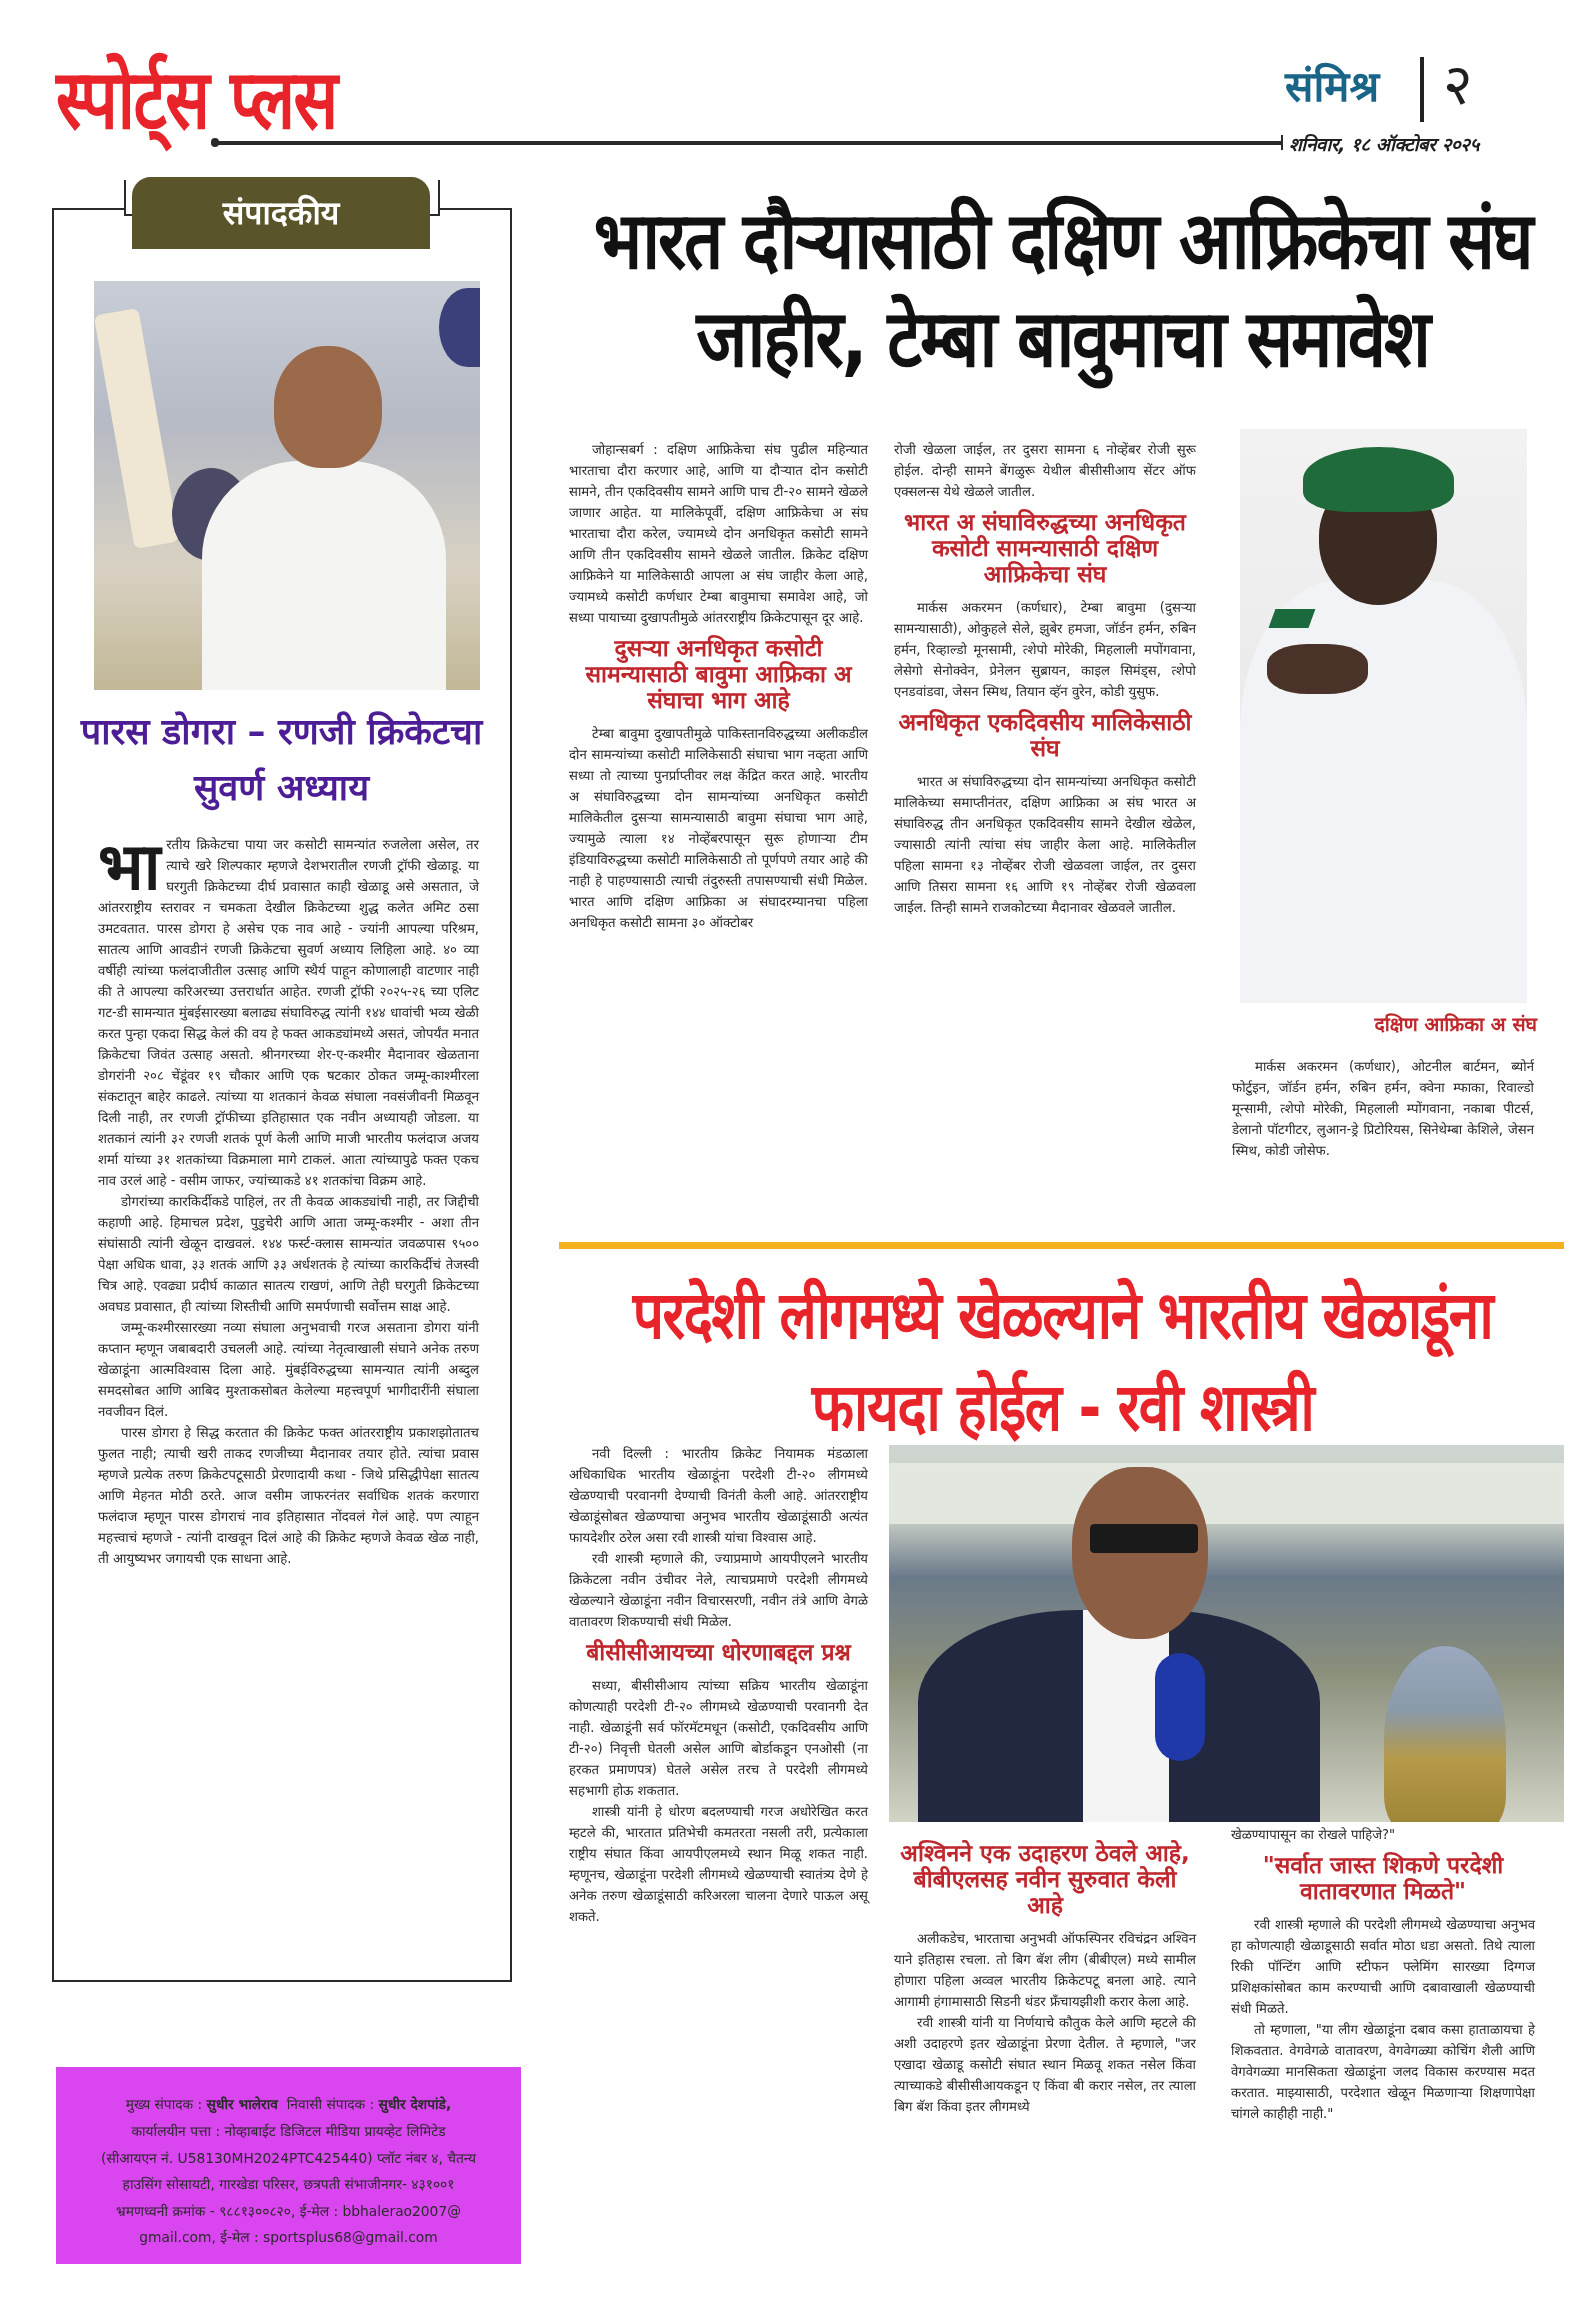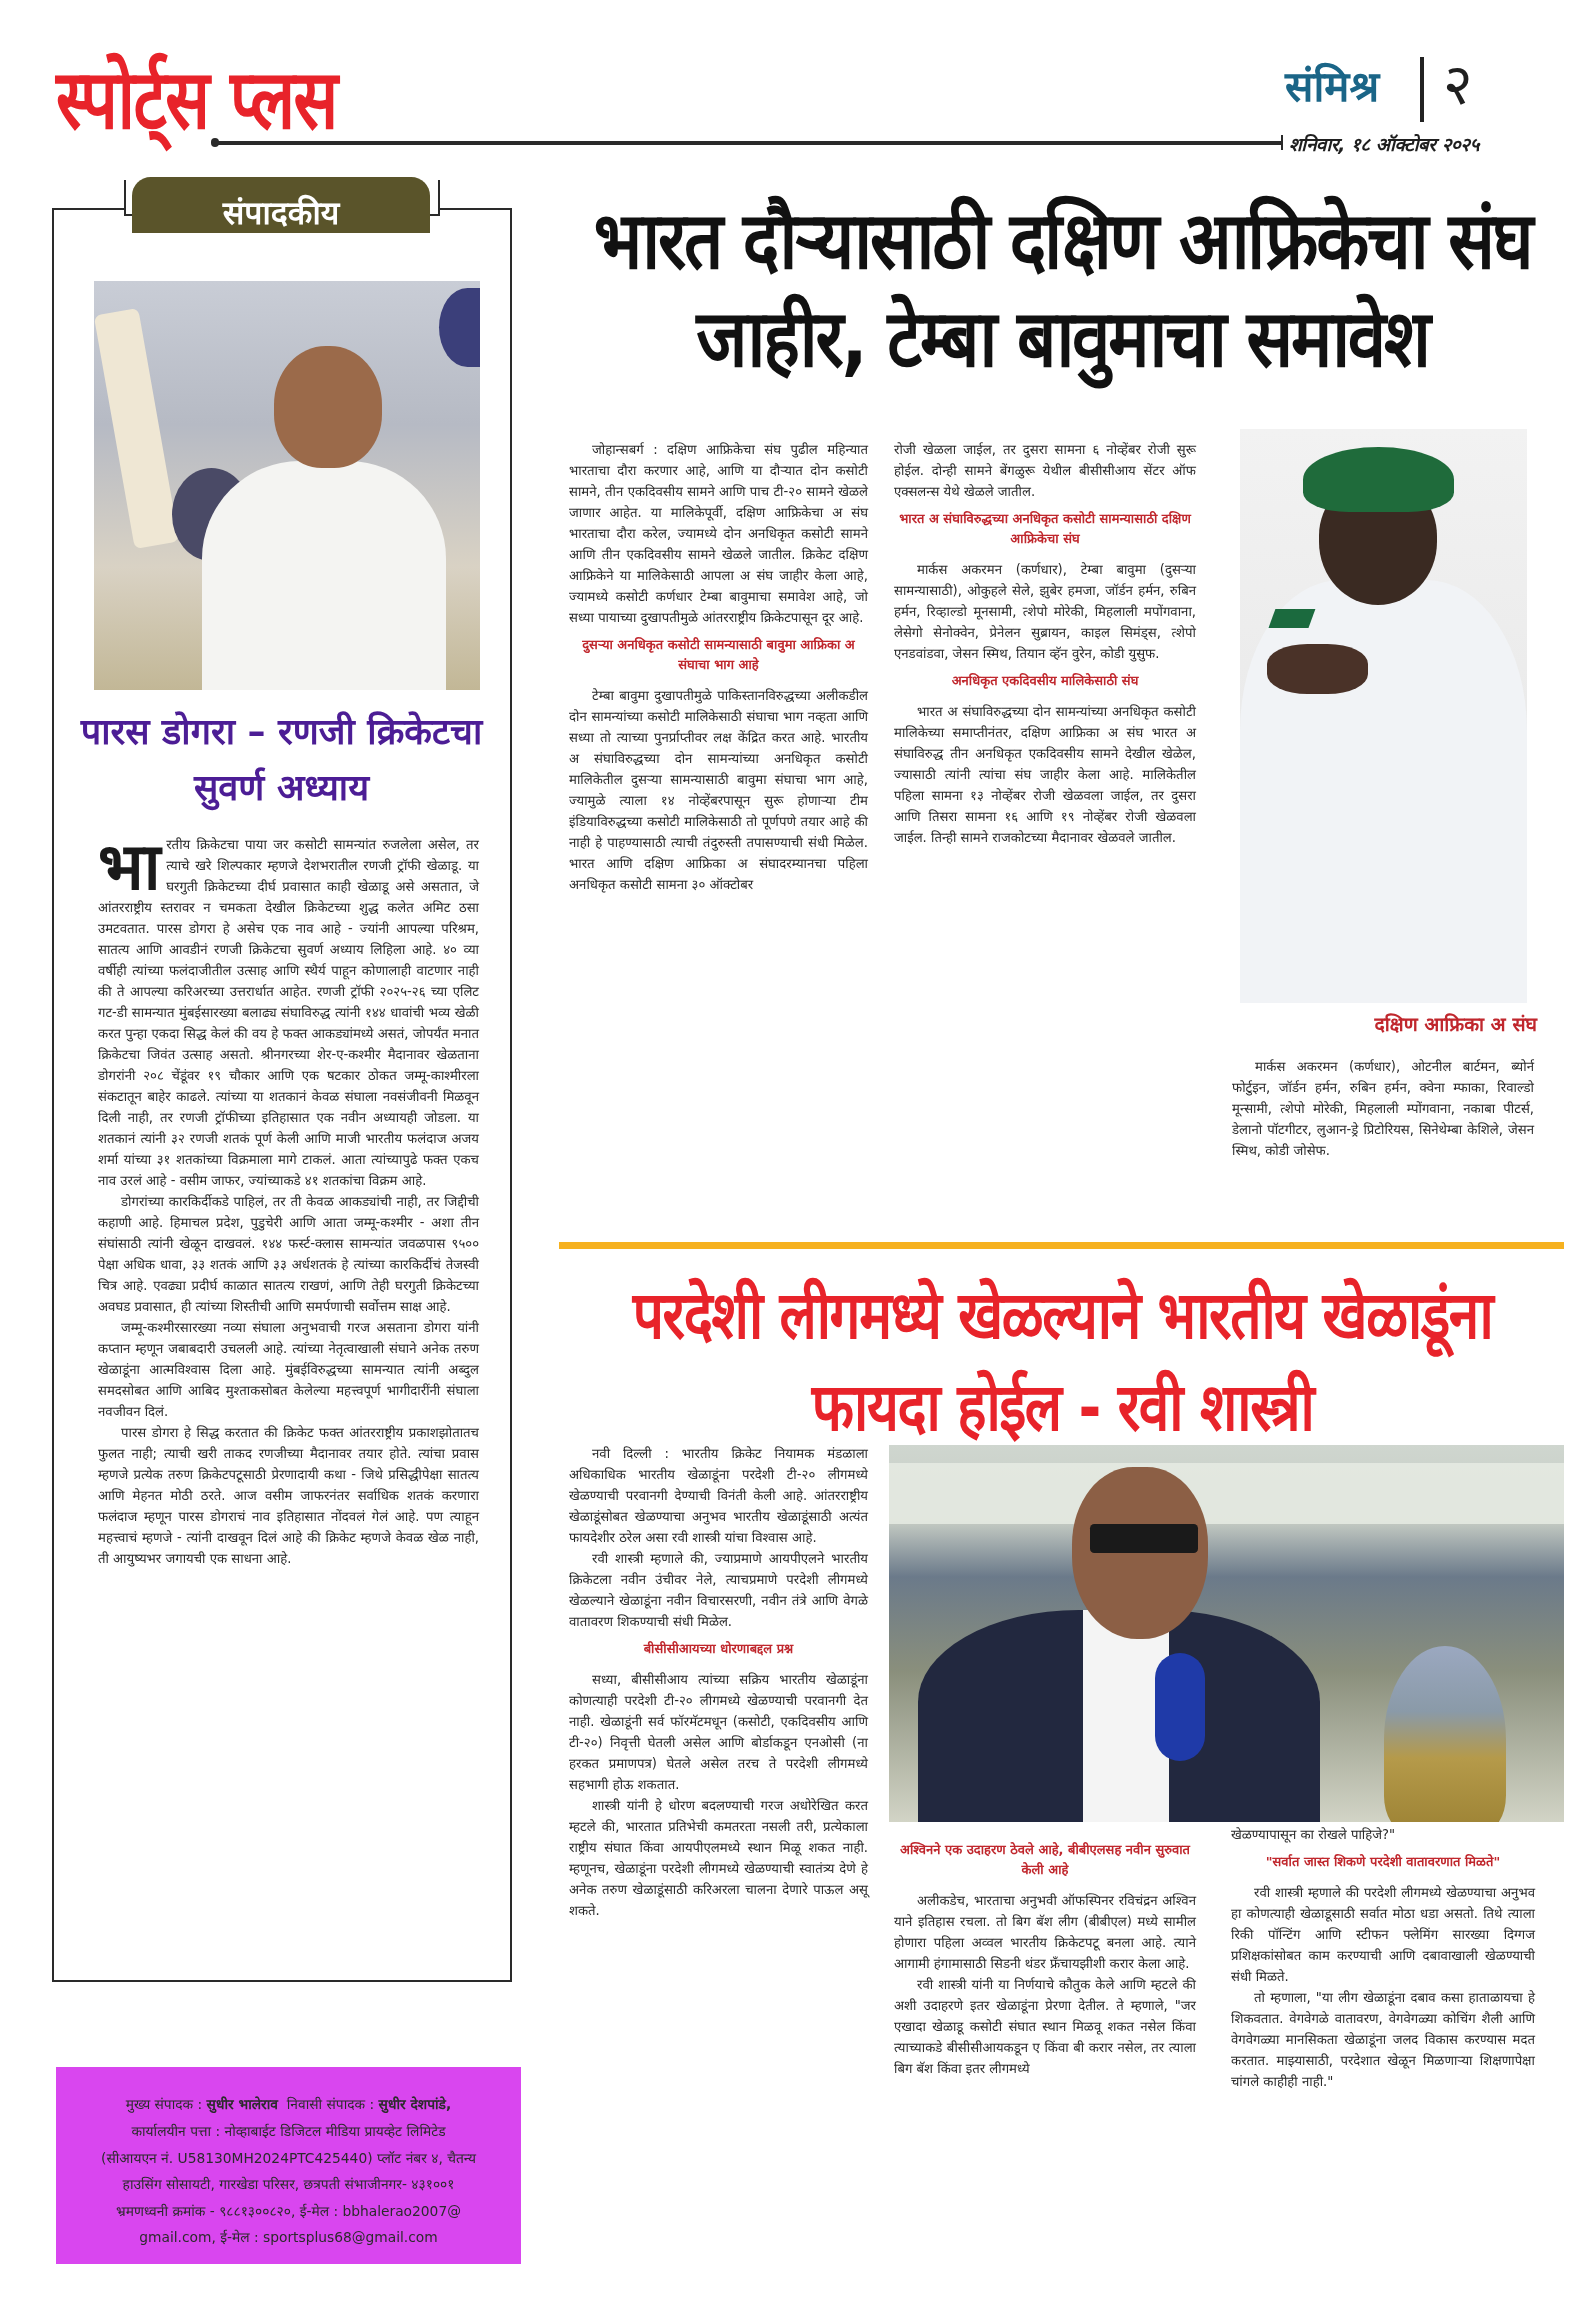--- a/index.html
+++ b/index.html
@@ -13,41 +13,41 @@
   .rule::before { content: ""; position: absolute; left: -4.3px; top: -2.9px; width: 8.6px; height: 8.6px; border-radius: 50%; background: #2a2a2a; }
   .rule::after { content: ""; position: absolute; right: -1.4px; top: -5.7px; width: 2.2px; height: 14.4px; background: #2a2a2a; }
   .section-name { position: absolute; left: 1285px; top: 66px; font-size: 42px; font-weight: 700; color: #1a6587; line-height: 1; }
   .page-sep { position: absolute; left: 1420px; top: 57px; width: 4.3px; height: 65px; background: #222; }
   .page-no { position: absolute; left: 1443px; top: 56px; font-size: 57px; font-weight: 400; color: #1f1f1f; line-height: 1; }
   .issue-date { position: absolute; left: 1289px; top: 131px; font-size: 18.7px; font-weight: 700; color: #1f1f1f; letter-spacing: -0.4px; font-style: italic; }
 
   
   .edit-box { position: absolute; left: 52px; top: 208px; width: 460px; height: 1774px; border: 2.2px solid #2a2a2a; }
   .edit-tab-notch { position: absolute; left: 124px; top: 180px; width: 316px; height: 36px; background: #fff; border-left: 2.2px solid #2a2a2a; border-right: 2.2px solid #2a2a2a; border-bottom: 2.2px solid #2a2a2a; }
-  .edit-tab { position: absolute; left: 132px; top: 177px; width: 298px; height: 56px; background: #5a542a; border-radius: 18.7px 18.7px 0 0; color: #fff; font-size: 32px; font-weight: 700; text-align: center; line-height: 72px; }
+  .edit-tab { position: absolute; left: 132px; top: 177px; width: 298px; height: 72px; background: #5a542a; border-radius: 18.7px 18.7px 0 0; color: #fff; font-size: 32px; font-weight: 700; text-align: center; line-height: 72px; }
   .edit-photo { position: absolute; left: 94px; top: 281px; width: 386px; height: 409px; overflow: hidden; background: linear-gradient(180deg, #c9cdd6 0%, #b6bac4 35%, #d9d2c4 70%, #c2b796 100%); }
   .edit-photo .p-head { position: absolute; left: 180px; top: 65px; width: 108px; height: 122px; border-radius: 48% 48% 44% 44%; background: #9b6a4a; }
   .edit-photo .p-body { position: absolute; left: 108px; top: 180px; width: 244px; height: 244px; border-radius: 40% 40% 0 0; background: #f4f4f2; }
   .edit-photo .p-bat { position: absolute; left: 20px; top: 29px; width: 45px; height: 237px; background: #efe7d4; transform: rotate(-10deg); border-radius: 7.2px; }
   .edit-photo .p-helmet { position: absolute; left: 345px; top: 7.2px; width: 57px; height: 79px; background: #3b3f7a; border-radius: 50% 0 0 50%; }
   .edit-photo .p-other { position: absolute; left: 78px; top: 187px; width: 79px; height: 93px; border-radius: 50%; background: #4a4a66; }
   .edit-title { position: absolute; left: 66px; top: 704px; width: 431px; text-align: center; font-size: 36px; font-weight: 700; line-height: 56px; color: #4c1d95; }
   .edit-body { position: absolute; left: 98px; top: 834px; width: 381px; font-size: 13.2px; line-height: 21px; text-align: justify; color: #2a2a2a; }
   .edit-body p { text-indent: 23px; }
   .edit-body p.first { text-indent: 0; }
   .dropcap { float: left; font-size: 65px; line-height: 60px; font-weight: 700; margin: 2.9px 5.7px 0 0; color: #1a1a1a; }
 
   .credits { position: absolute; left: 56px; top: 2067px; width: 465px; height: 197px; background: #d946ef; padding: 24.4px 14.4px 0; font-size: 13.8px; line-height: 26.6px; text-align: center; color: #2b2b2b; }
   .credits b { font-weight: 700; }
 
   
   .main-headline { position: absolute; left: 567px; top: 192px; width: 991px; font-size: 69px; font-weight: 700; line-height: 85px; color: #111; text-align: center; letter-spacing: -2.2px; transform: scaleY(1.15); transform-origin: top center; }
   .col { position: absolute; font-size: 13.2px; line-height: 21px; text-align: justify; color: #2a2a2a; }
   .col p { text-indent: 23px; }
-  .subhead { color: #c0272d; font-weight: 700; font-size: 13px; line-height: 20px; text-align: center; text-indent: 0 !important; margin: 7.2px 0 10px; }
+  .subhead { color: #c0272d; font-weight: 700; font-size: 23px; line-height: 26px; text-align: center; text-indent: 0 !important; margin: 7.2px 0 10px; }
 
   .bavuma-photo { position: absolute; left: 1240px; top: 429px; width: 287px; height: 574px; overflow: hidden; background: linear-gradient(180deg, #f2f2f2 0%, #eaeaea 55%, #c9d3a6 100%); }
   .bavuma-photo .cap { position: absolute; left: 63px; top: 18px; width: 151px; height: 65px; border-radius: 50% 50% 30% 30%; background: #1f6b3b; }
   .bavuma-photo .face { position: absolute; left: 79px; top: 50px; width: 118px; height: 126px; border-radius: 45% 45% 50% 50%; background: #3a2a22; }
   .bavuma-photo .shirt { position: absolute; left: 0; top: 151px; width: 287px; height: 431px; border-radius: 35% 35% 0 0; background: #f1f3f6; }
   .bavuma-photo .logo { position: absolute; left: 32px; top: 180px; width: 40px; height: 18.7px; background: #1b6a3e; transform: skewX(-20deg); }
   .bavuma-photo .hands { position: absolute; left: 27px; top: 215px; width: 101px; height: 50px; border-radius: 40%; background: #4a3228; }
   .caption-red { position: absolute; color: #c0272d; font-weight: 700; font-size: 19.4px; text-align: right; }
 
   .yellow-rule { position: absolute; left: 559px; top: 1242px; width: 1005px; height: 6.5px; background: #f6b11f; }

